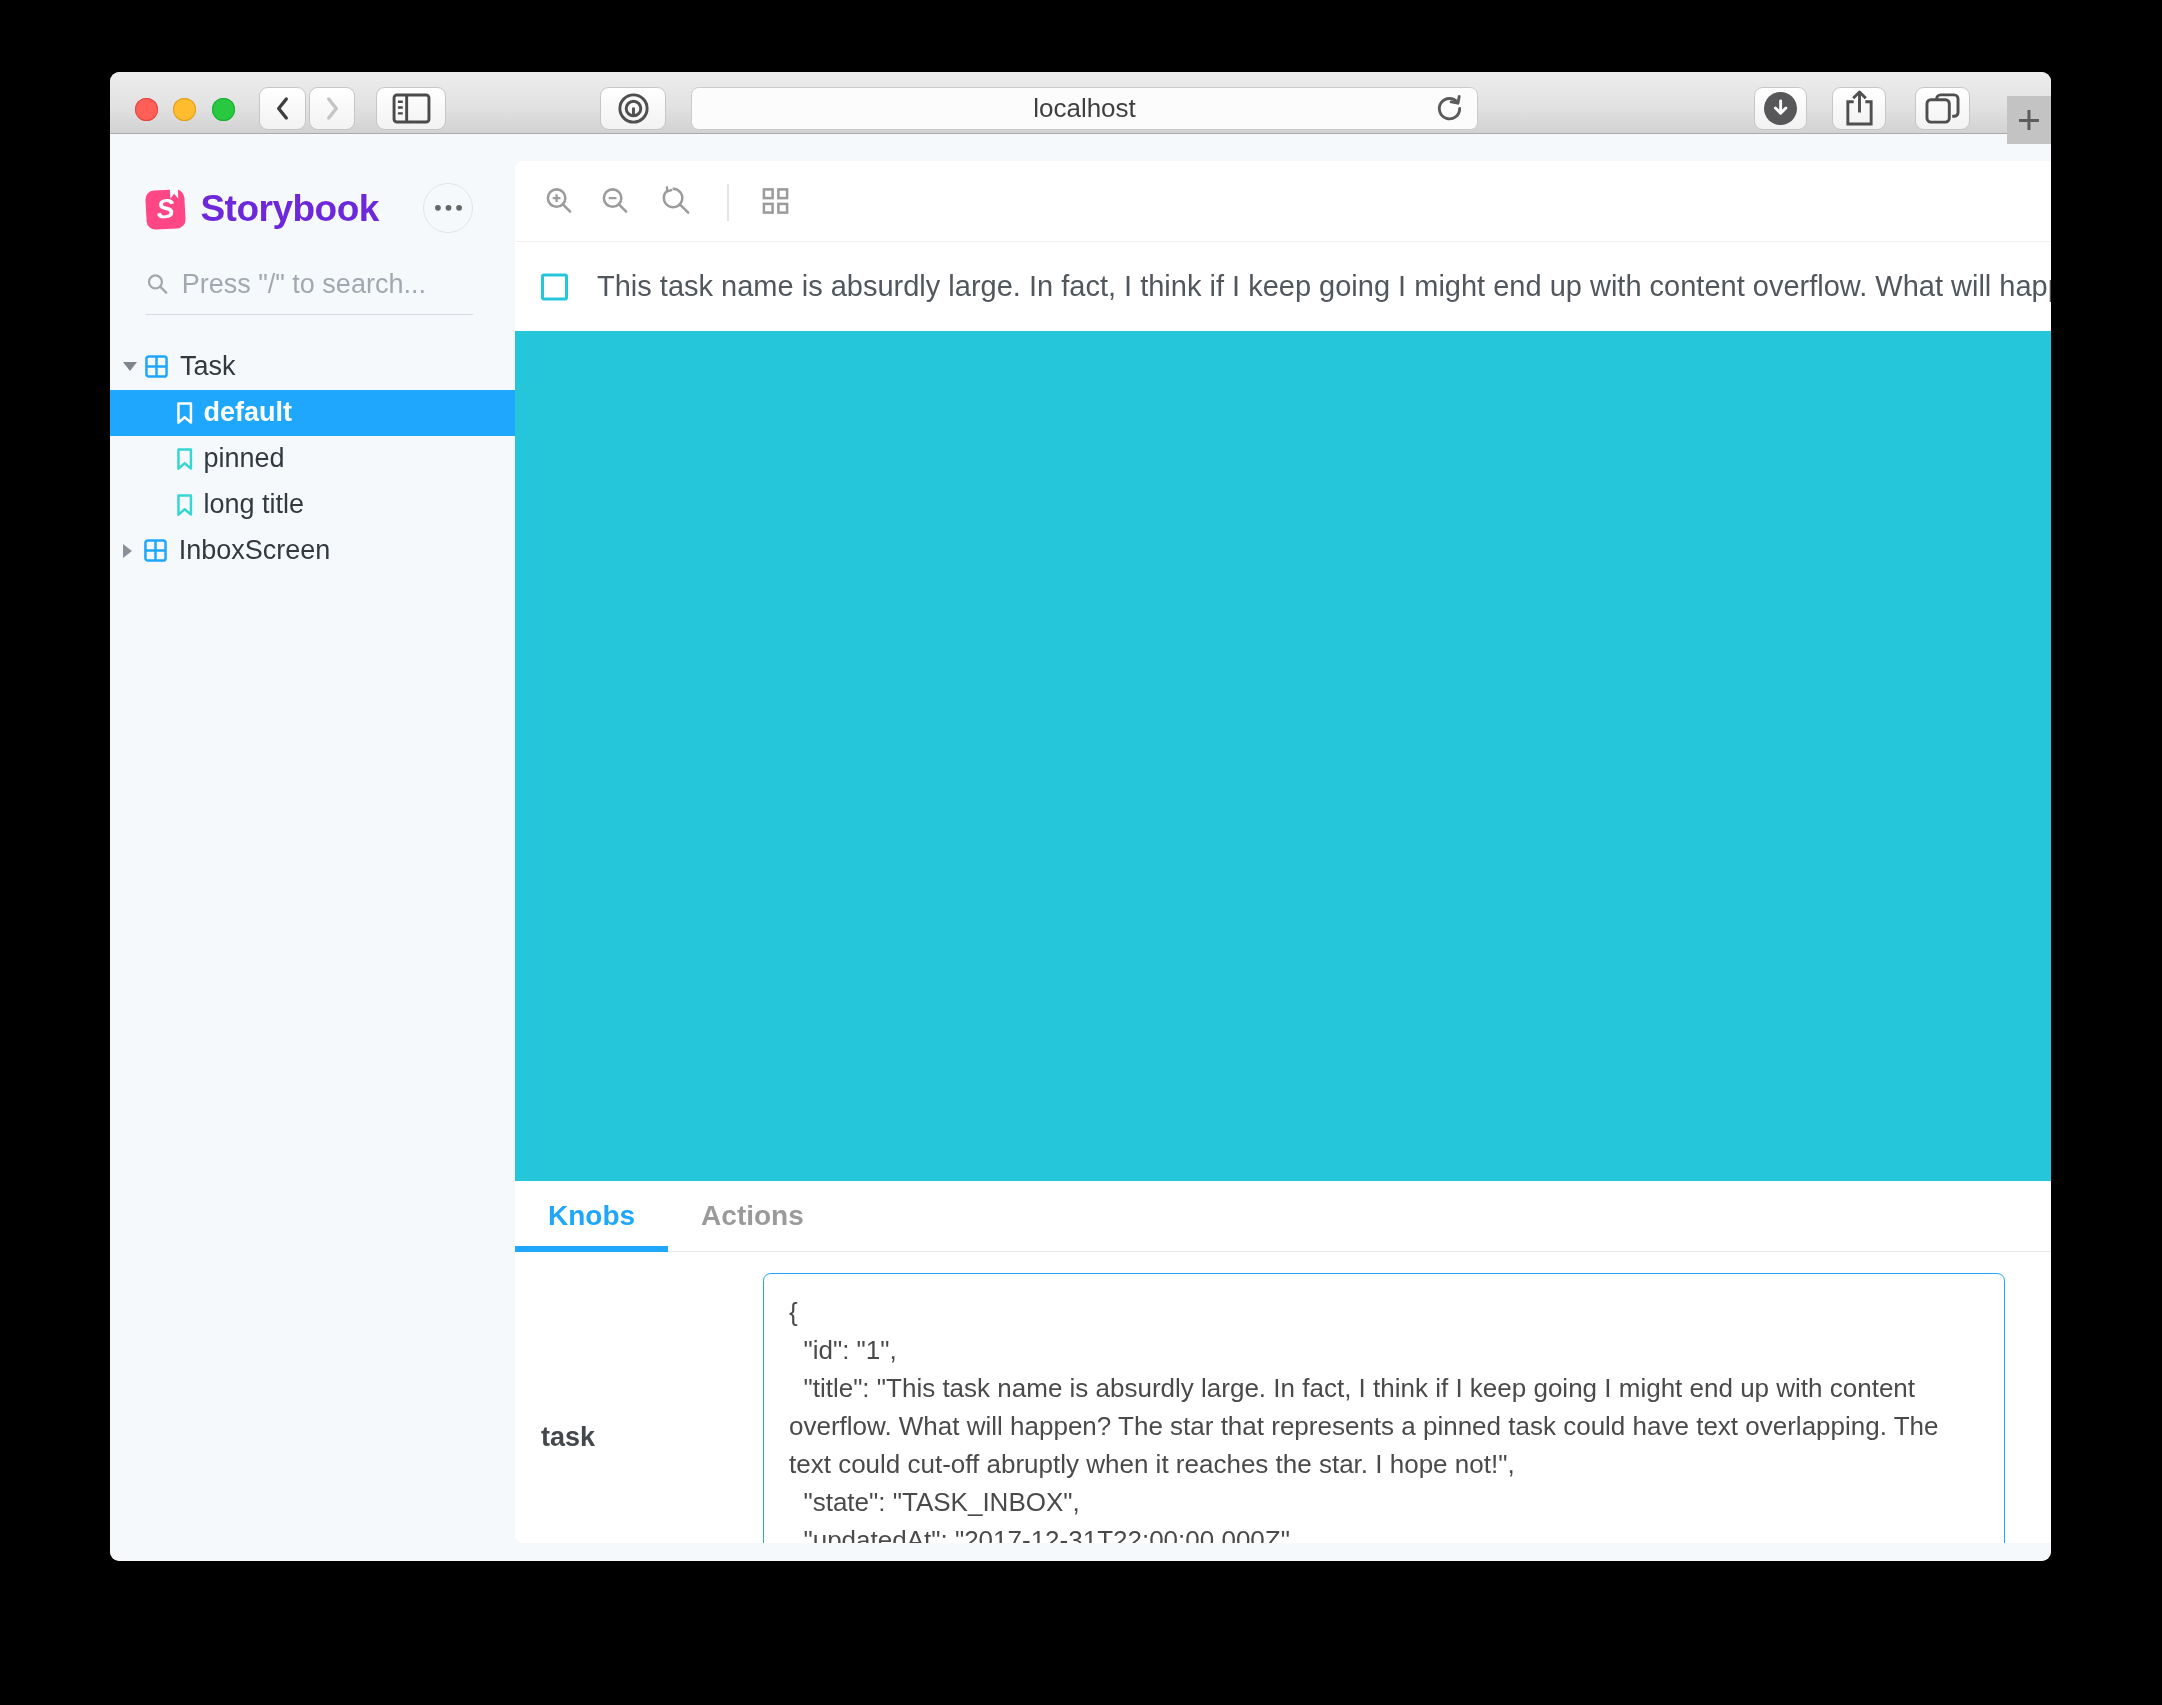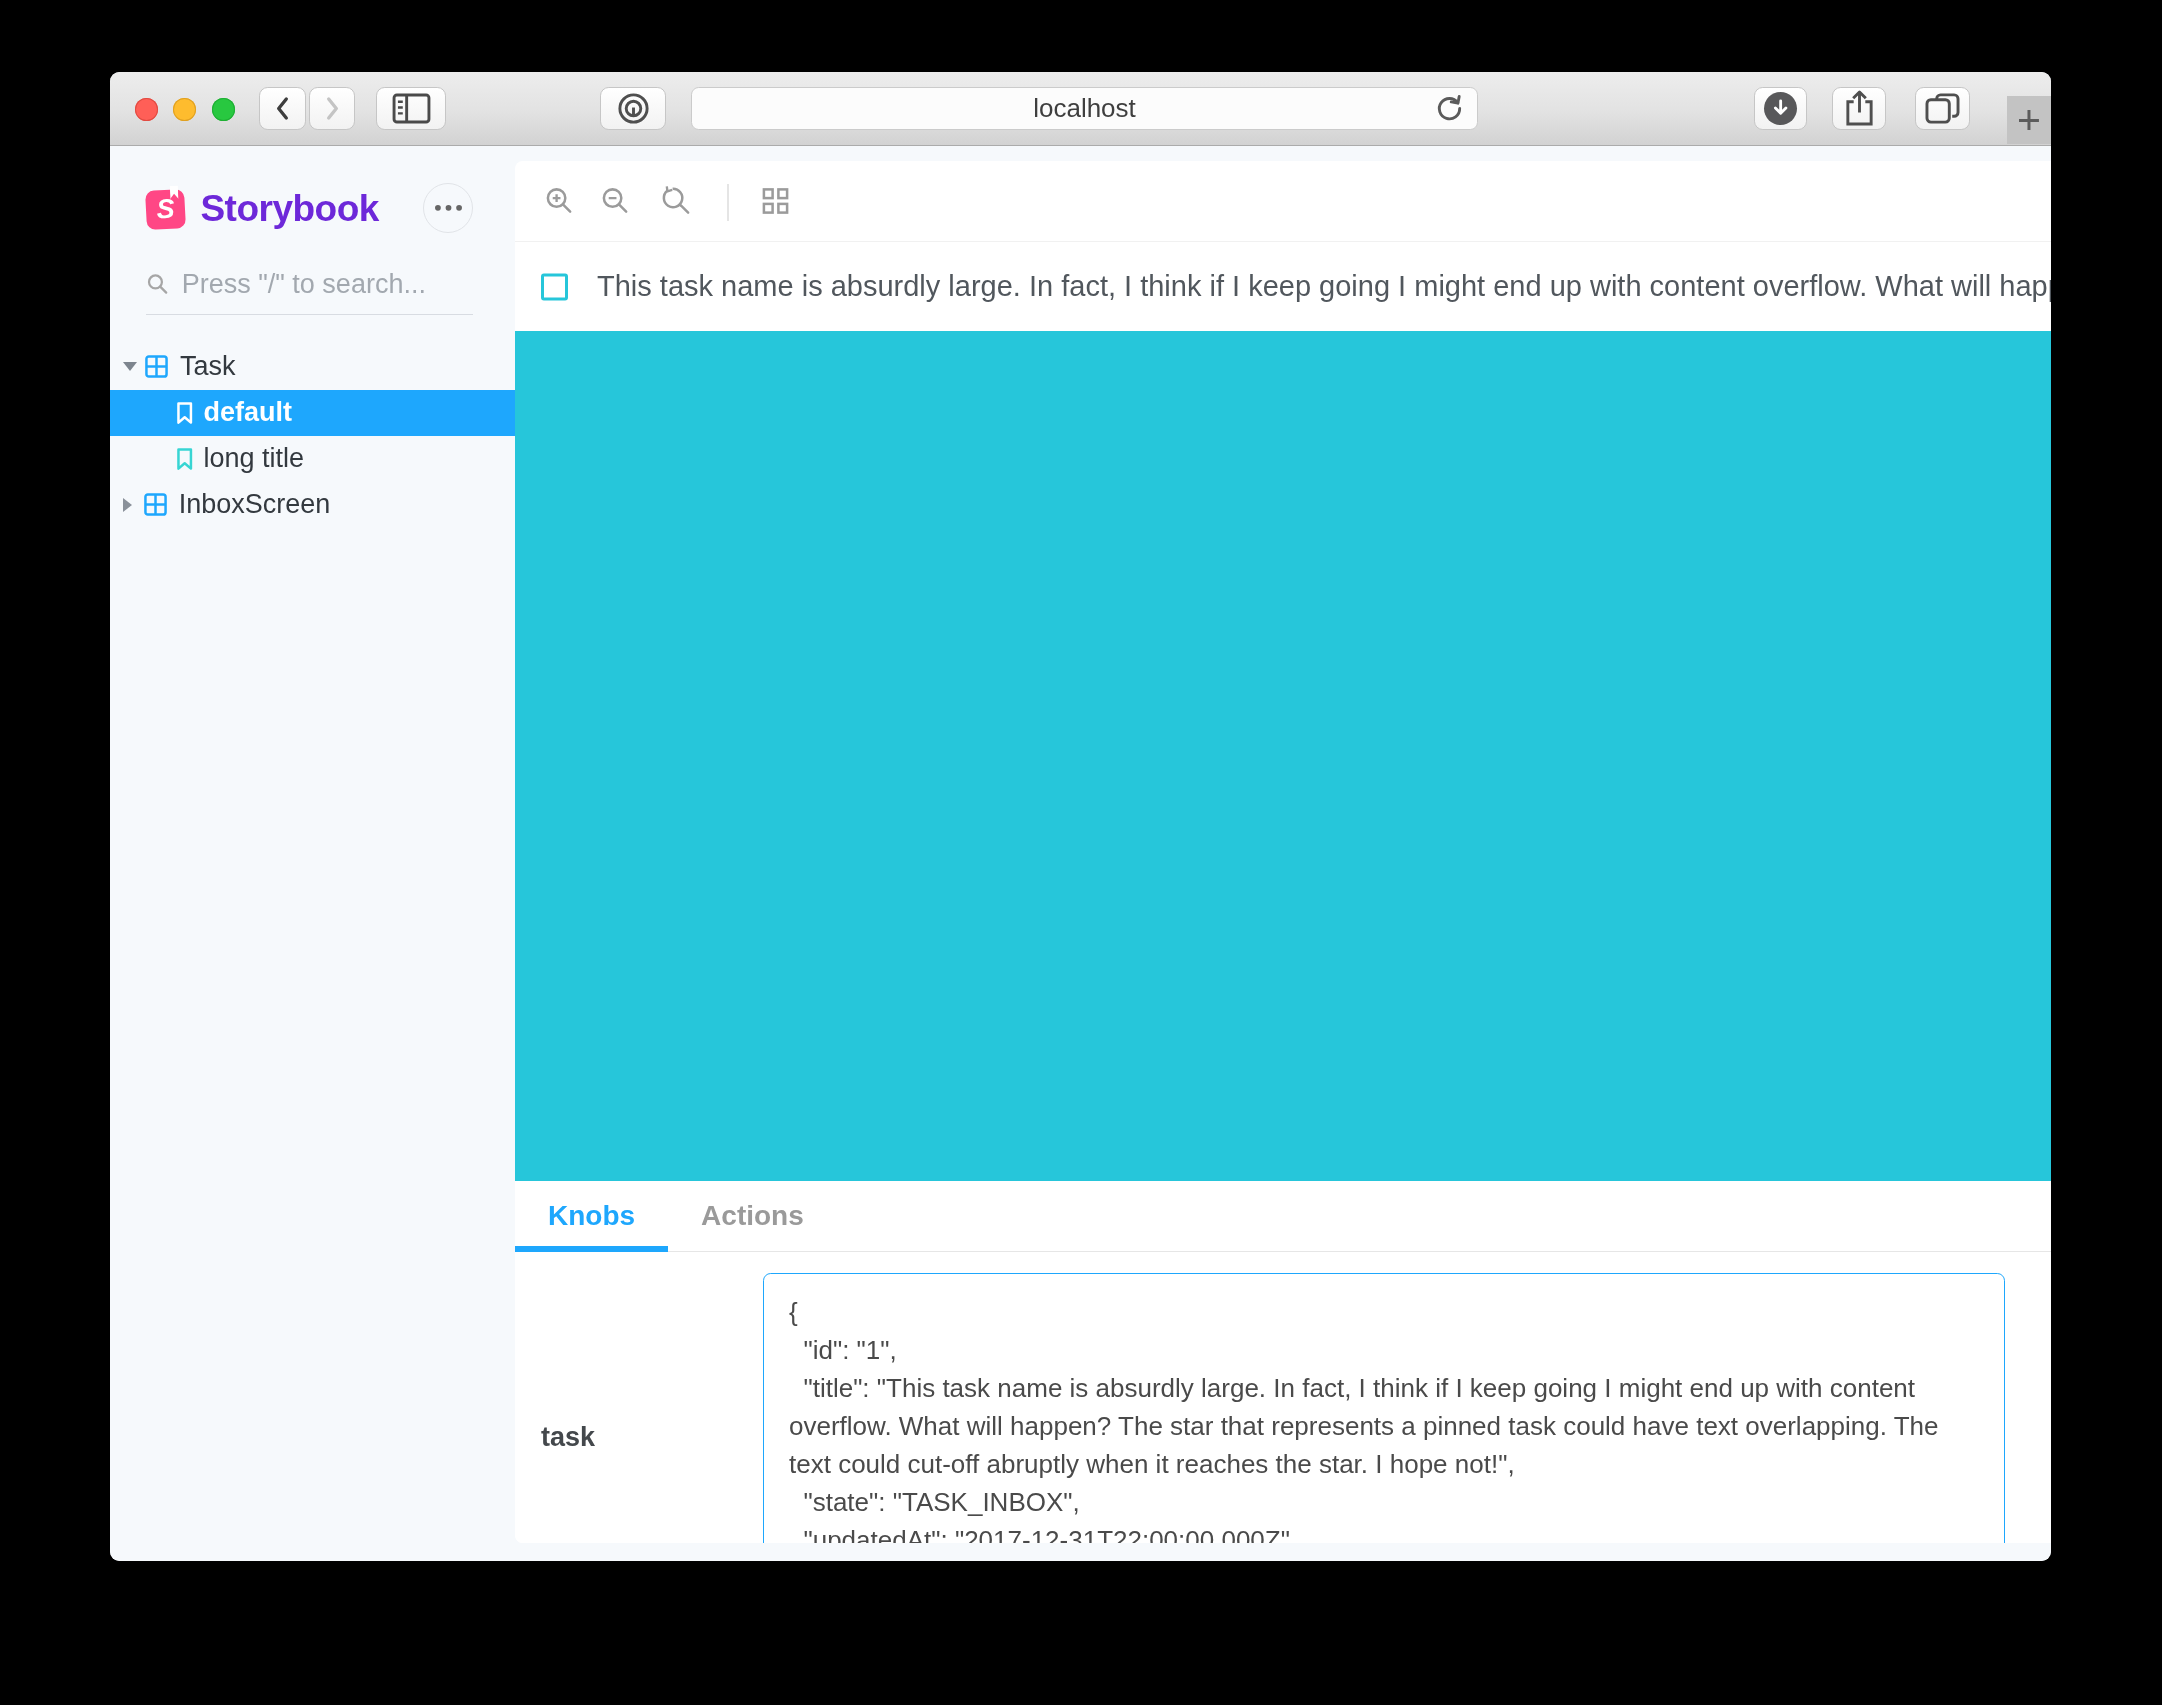--- a/index.html
+++ b/index.html
@@ -7,21 +7,21 @@
   body { position: relative; overflow: hidden; }
 
   .window {
     position: absolute; left: 110px; top: 72px; width: 1941px; height: 1489px;
     border-radius: 9.7px; overflow: hidden; background: #F6F9FC;
     box-shadow: 0 29px 87px rgba(0,0,0,0.65);
   }
 
   
   .titlebar {
-    position: relative; height: 74px;
+    position: relative; height: 62px;
     background: linear-gradient(180deg, #ededed 0%, #e2e2e2 55%, #d2d2d2 100%);
     border-bottom: 1.9px solid #ababab;
   }
   .lights { position: absolute; left: 25px; top: 26px; display: flex; gap: 15.4px; }
   .light { width: 23px; height: 23px; border-radius: 50%; }
   .light.red    { background: #FF5F57; box-shadow: inset 0 0 0 1px #e04b42; }
   .light.yellow { background: #FEBC2E; box-shadow: inset 0 0 0 1px #dfa023; }
   .light.green  { background: #28C840; box-shadow: inset 0 0 0 1px #1faf34; }
 
   .tbtn {
@@ -250,20 +250,26 @@
         <div class="trow story selected">
           <svg width="17.4" height="24" viewBox="0 0 18 25">
               <path d="M2.5 2.5 h13 v20 l-6.5 -5.6 l-6.5 5.6 z" fill="none" stroke="#ffffff" stroke-width="2.6" stroke-linejoin="round"></path>
             </svg>
           <span class="lbl">default</span>
         </div>
         <div class="trow story">
           <svg width="17.4" height="24" viewBox="0 0 18 25">
               <path d="M2.5 2.5 h13 v20 l-6.5 -5.6 l-6.5 5.6 z" fill="none" stroke="#37D5D3" stroke-width="2.6" stroke-linejoin="round"></path>
             </svg>
+          <span class="lbl">pinned</span>
+        </div>
+        <div class="trow story">
+          <svg width="17.4" height="24" viewBox="0 0 18 25">
+              <path d="M2.5 2.5 h13 v20 l-6.5 -5.6 l-6.5 5.6 z" fill="none" stroke="#37D5D3" stroke-width="2.6" stroke-linejoin="round"></path>
+            </svg>
           <span class="lbl">long title</span>
         </div>
 
         <div class="trow component">
           <span class="tri-right"></span>
           <span class="icon-wrap">
             <svg width="23" height="23" viewBox="0 0 24 24">
                 <rect x="1.5" y="1.5" width="21" height="21" rx="2.5" fill="none" stroke="#1EA7FD" stroke-width="2.6"></rect>
                 <line x1="12" y1="1.5" x2="12" y2="22.5" stroke="#1EA7FD" stroke-width="2.6"></line>
                 <line x1="1.5" y1="12" x2="22.5" y2="12" stroke="#1EA7FD" stroke-width="2.6"></line>

